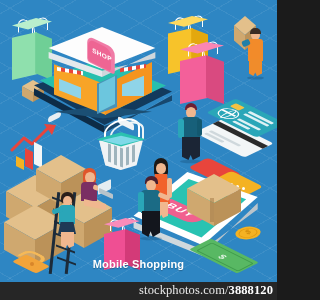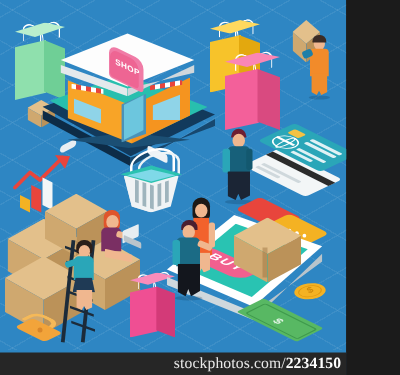--- a/index.html
+++ b/index.html
@@ -585,18 +585,19 @@
     <div class="c2"></div>
     <div class="s">$</div>
   </div>
 
   <div id="lock" class="o">
     <div class="sh"></div>
     <div class="bd"></div>
     <div class="kh"></div>
   </div>
 
+  <div id="title">Mobile Shopping</div>
 
   <div id="wm-rule"></div>
   <div id="wm-bar"></div>
-  <div id="wm-text"><span>stockphotos.com/</span><span class="num">2234150</span></div>
+  <div id="wm-text"><span>stockphotos.com/</span><span class="num">3888120</span></div>
 
 </div>
 
 </body></html>

